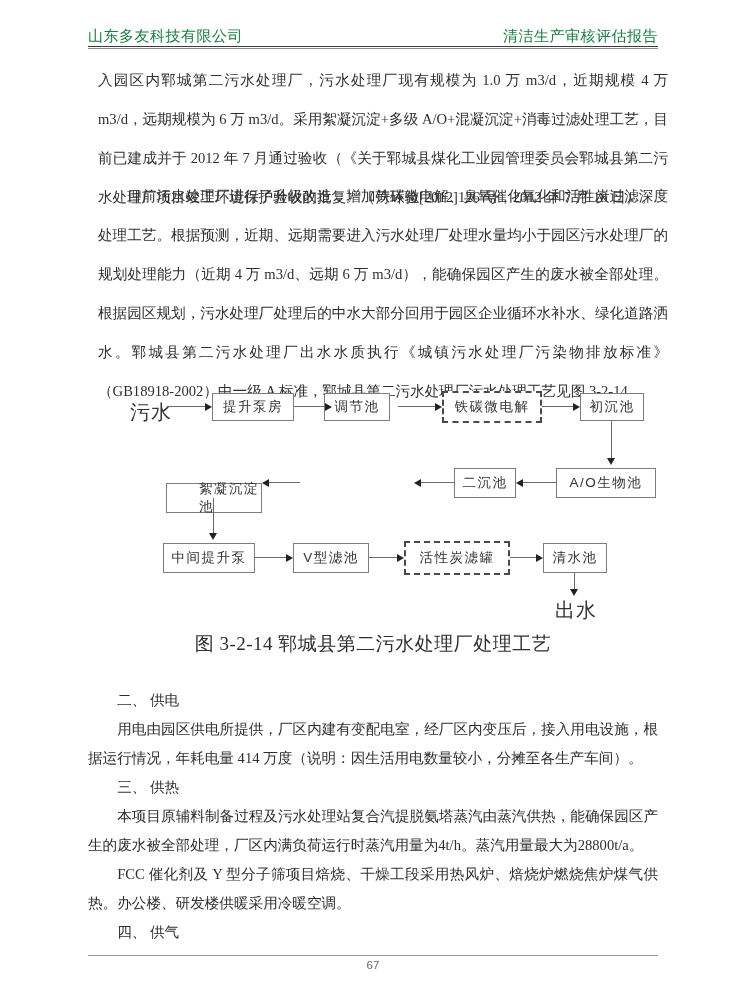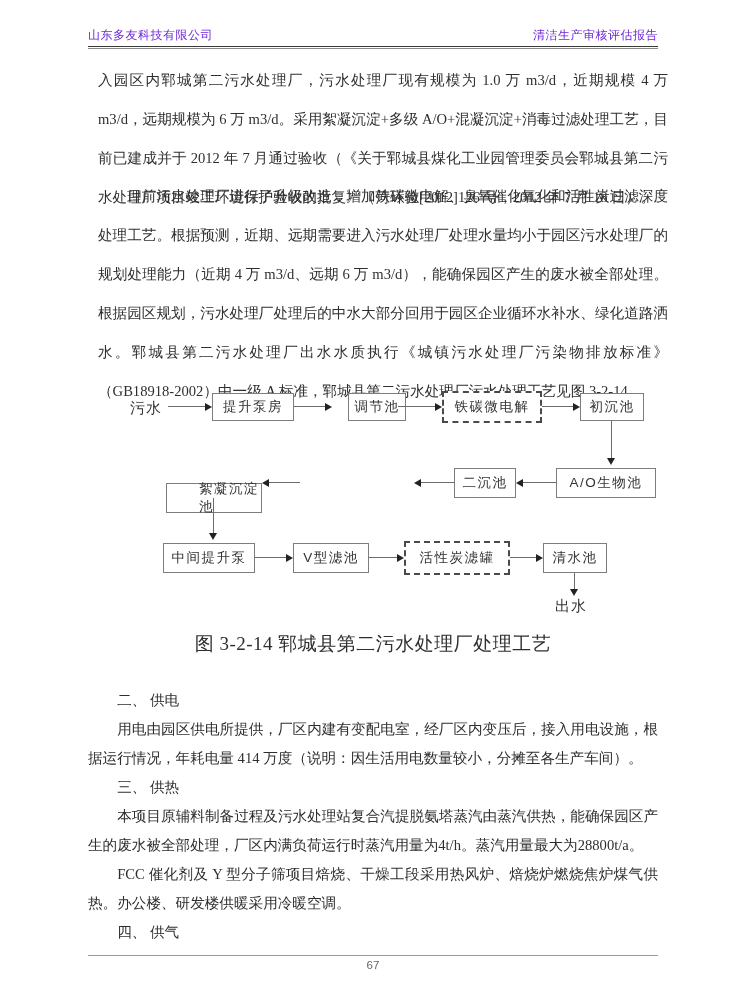--- a/index.html
+++ b/index.html
@@ -5,36 +5,36 @@
   * { margin:0; padding:0; box-sizing:border-box; }
   html,body { background:#f6f9fc; }
   .sheet {
     position:relative; width:747px; height:1000px; background:#ffffff;
     font-family:"Liberation Serif","DejaVu Serif",serif; color:#333;
     overflow:hidden; margin:0 auto;
   }
   
   .hdr { position:absolute; top:27px; left:88px; width:570px;
          display:flex; justify-content:space-between;
-         font-size:12px; color:#6d28d9; letter-spacing:.5px; }
+         font-size:15px; color:#15803d; letter-spacing:.5px; }
   .hdr-rule { position:absolute; top:46px; left:88px; width:570px; height:3px;
               border-top:1.6px solid #3a3a3a; border-bottom:1px solid #8a8a8a; }
   
   .para { position:absolute; left:98px; width:570px; font-size:14.6px;
           line-height:39px; text-align:justify; color:#2e2e2e; }
   .indent { text-indent:2em; }
   .p1 { top:61px; }
   .p2 { top:177px; }
   
   .flow { position:absolute; left:88px; top:385px; width:572px; height:235px; }
   .fcbox { position:absolute; display:flex; align-items:center; justify-content:center;
            font-size:13.5px; letter-spacing:1.5px; color:#333; background:#fff;
            border:1px solid #7d7d7d; font-family:"Liberation Sans","DejaVu Sans",sans-serif; }
   .fcbox.dashed { border:2px dashed #4a4a4a; }
-  .flabel { position:absolute; font-size:15px; letter-spacing:1px; color:#333;
+  .flabel { position:absolute; font-size:20px; letter-spacing:1px; color:#333;
             font-family:"Liberation Sans","DejaVu Sans",sans-serif; }
   .hl { position:absolute; height:1px; background:#6b6b6b; }
   .vl { position:absolute; width:1px; background:#6b6b6b; }
   .ah { position:absolute; width:0; height:0; }
   .ah.r { border-top:4px solid transparent; border-bottom:4px solid transparent; border-left:7px solid #222; }
   .ah.l { border-top:4px solid transparent; border-bottom:4px solid transparent; border-right:7px solid #222; }
   .ah.d { border-left:4px solid transparent; border-right:4px solid transparent; border-top:7px solid #222; }
   
   .caption { position:absolute; top:631px; left:88px; width:570px; text-align:center;
              font-size:19px; color:#2e2e2e; letter-spacing:.5px; }
@@ -60,21 +60,21 @@
 
   <p class="para p1">入园区内郓城第二污水处理厂，污水处理厂现有规模为 1.0 万 m3/d，近期规模 4 万 m3/d，远期规模为 6 万 m3/d。采用絮凝沉淀+多级 A/O+混凝沉淀+消毒过滤处理工艺，目前已建成并于 2012 年 7 月通过验收（《关于郓城县煤化工业园管理委员会郓城县第二污水处理厂项目竣工环境保护验收的批复》（菏环验[2012]126 号，2012 年 7 月 18 日）。</p>
   <p class="para p2 indent">目前污水处理厂进行了升级改造，增加铁碳微电解、臭氧催化氧化和活性炭过滤深度处理工艺。根据预测，近期、远期需要进入污水处理厂处理水量均小于园区污水处理厂的规划处理能力（近期 4 万 m3/d、远期 6 万 m3/d），能确保园区产生的废水被全部处理。根据园区规划，污水处理厂处理后的中水大部分回用于园区企业循环水补水、绿化道路洒水。郓城县第二污水处理厂出水水质执行《城镇污水处理厂污染物排放标准》（GB18918-2002）中一级 A 标准，郓城县第二污水处理厂污水处理工艺见图 3-2-14。</p>
 
   <div class="flow">
 
     <span class="flabel" style="left:42px;top:14px;">污水</span>
     <span class="flabel" style="left:467px;top:212px;">出水</span>
 
     <div class="fcbox" style="left:124px;top:8px;width:82px;height:28px;">提升泵房</div>
-    <div class="fcbox" style="left:260px;top:8px;width:58px;height:28px;">调节池</div>
+    <div class="fcbox" style="left:236px;top:8px;width:66px;height:28px;">调节池</div>
     <div class="fcbox dashed" style="left:354px;top:6px;width:100px;height:32px;">铁碳微电解</div>
     <div class="fcbox" style="left:492px;top:8px;width:64px;height:28px;">初沉池</div>
 
     <div class="fcbox" style="left:468px;top:83px;width:100px;height:30px;">A/O生物池</div>
     <div class="fcbox" style="left:366px;top:83px;width:62px;height:30px;">二沉池</div>
     <div class="fcbox" style="left:78px;top:98px;width:96px;height:30px;padding-left:32px;">絮凝沉淀池</div>
 
     <div class="fcbox" style="left:75px;top:158px;width:92px;height:30px;">中间提升泵</div>
     <div class="fcbox" style="left:205px;top:158px;width:76px;height:30px;">V型滤池</div>
     <div class="fcbox dashed" style="left:316px;top:156px;width:106px;height:34px;">活性炭滤罐</div>

